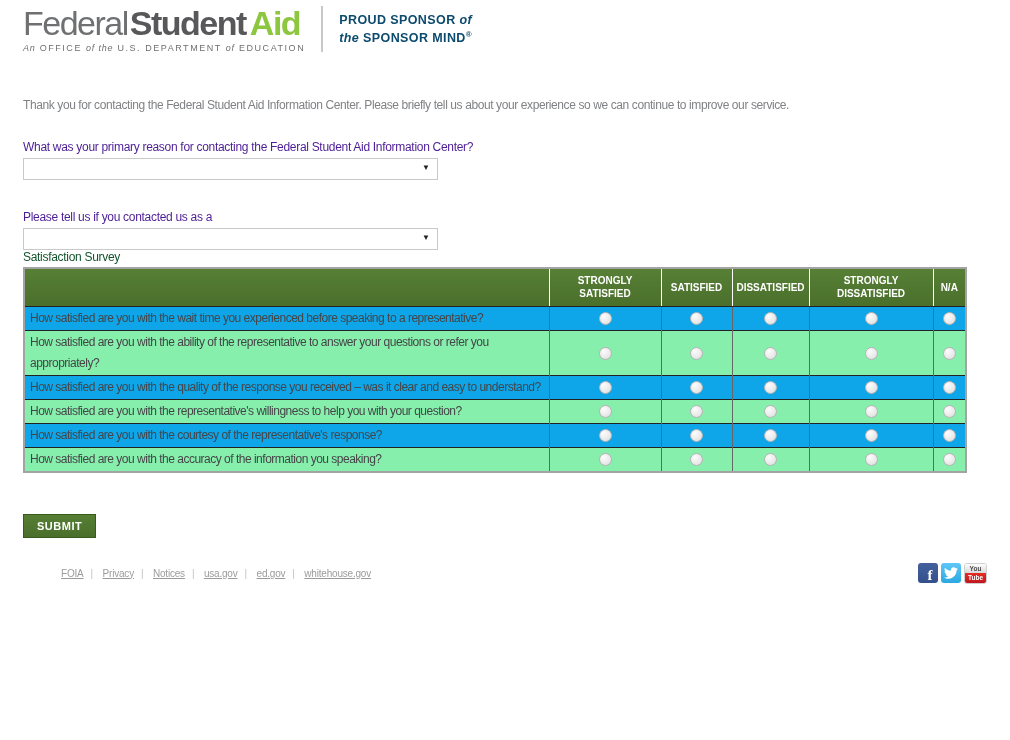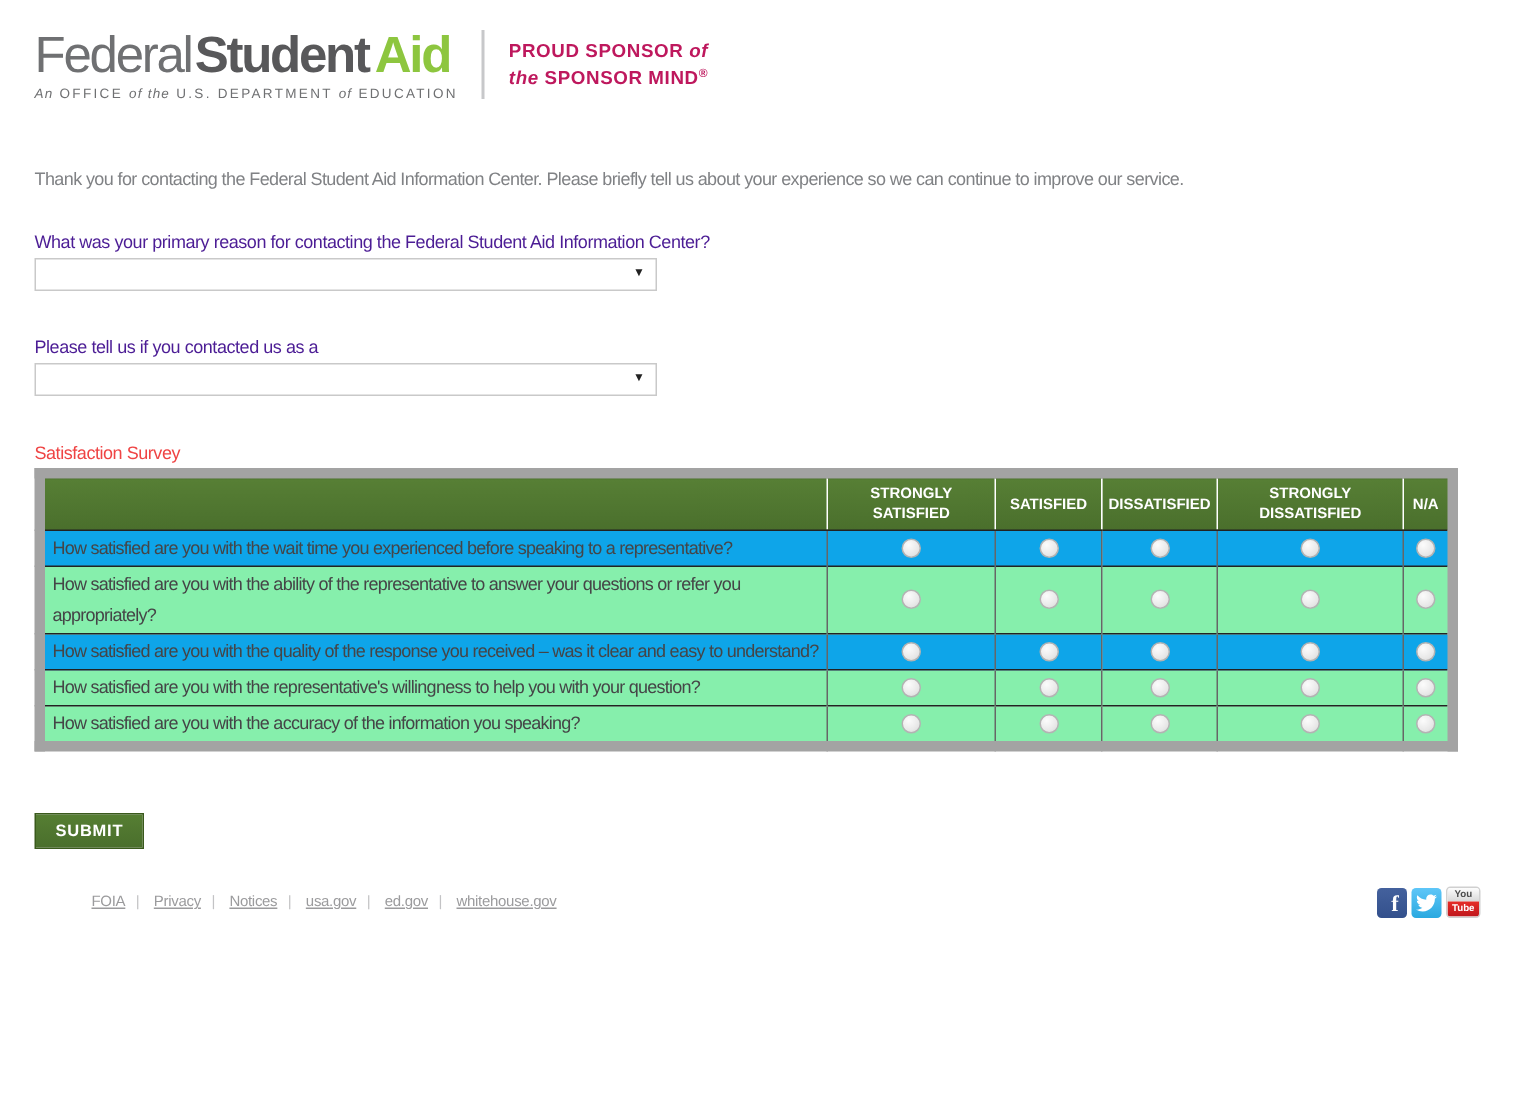--- a/index.html
+++ b/index.html
@@ -2,33 +2,33 @@
 <html><head>
 <meta charset="utf-8">
 <style>
   * { margin:0; padding:0; box-sizing:border-box; }
   html,body { background:#fff; }
   body {
     width:1010px; height:740px;
     font-family:"Liberation Sans", sans-serif;
     color:#808285; overflow:hidden;
   }
-  .page { padding:14px 0 0 23px; position:relative; width:1010px; height:740px; }
+  .page { padding:0 0 0 23px; position:relative; width:1010px; height:740px; }
 
   
   .masthead { display:flex; align-items:center; height:58px; }
   .logoblock { line-height:1; }
   .logoline { font-size:34px; letter-spacing:-1.5px; white-space:nowrap; }
   .logo-federal { color:#6f7072; font-weight:400; }
   .logo-student { color:#58585a; font-weight:700; margin-left:2px; }
   .logo-aid { color:#8dc63f; font-weight:700; margin-left:4px; }
   .logo-sub { font-size:9px; letter-spacing:1.55px; color:#6f7072; margin-top:4px; white-space:nowrap; }
   .logo-sub i { letter-spacing:0.8px; }
   .vdivider { width:2px; height:46px; background:#c7c8ca; margin:0 16px 0 16px; }
-  .tagline { color:#be185d; font-weight:700; font-size:12.5px; letter-spacing:0.4px; line-height:1.45; white-space:nowrap; }
+  .tagline { color:#0c4a6e; font-weight:700; font-size:12.5px; letter-spacing:0.4px; line-height:1.45; white-space:nowrap; }
   .tagline i { font-weight:700; }
   .reg { font-size:8px; vertical-align:super; }
 
   
   .intro { margin-top:40px; font-size:12px; letter-spacing:-0.4px; color:#808285; }
   .qlabel { font-size:12px; letter-spacing:-0.3px; color:#4c1d95; }
   .q1 { margin-top:28px; }
   .q2 { margin-top:30px; }
   .selwrap { position:relative; width:415px; margin-top:4px; }
   .selwrap select {
@@ -36,22 +36,22 @@
     width:415px; height:22px; border:1px solid #c9c9c9; background:#fff;
     font-family:"Liberation Sans",sans-serif; font-size:12px; color:#58585a;
     padding:0 24px 0 6px; border-radius:0;
   }
   .selwrap .arrow {
     position:absolute; right:8px; top:6px; font-size:8px; color:#222;
     pointer-events:none; line-height:1;
   }
 
   
-  .survey-title { margin-top:31px; font-size:12px; letter-spacing:-0.3px; color:#ef4444; }
-  table.survey { border-collapse:collapse; margin-top:3px; width:942px; table-layout:fixed; border:7px solid #a3a3a3; }
+  .survey-title { font-size:12px; letter-spacing:-0.3px; color:#14532d; }
+  table.survey { border-collapse:collapse; margin-top:3px; width:942px; table-layout:fixed; border:2px solid #a3a3a3; }
   table.survey col.c-q  { width:525px; }
   table.survey col.c-ss { width:112px; }
   table.survey col.c-s  { width:71px; }
   table.survey col.c-d  { width:77px; }
   table.survey col.c-sd { width:124px; }
   table.survey col.c-na { width:33px; }
   table.survey thead th {
     background:linear-gradient(#577f35, #4a6f2c);
     color:#fff; font-size:10px; font-weight:700; text-align:center;
     height:38px; border-left:1px solid #fff; border-bottom:1px solid #222;
@@ -200,20 +200,28 @@
         <td><input type="radio" name="row2" style=""></td>
       </tr>
       <tr class="even">
         <td class="q">How satisfied are you with the representative's willingness to help you with your question?</td>
         <td><input type="radio" name="row3" style=""></td>
         <td><input type="radio" name="row3" style=""></td>
         <td><input type="radio" name="row3" style=""></td>
         <td><input type="radio" name="row3" style=""></td>
         <td><input type="radio" name="row3" style=""></td>
       </tr>
+      <tr class="odd">
+        <td class="q">How satisfied are you with the courtesy of the representative's response?</td>
+        <td><input type="radio" name="row4" style=""></td>
+        <td><input type="radio" name="row4" style=""></td>
+        <td><input type="radio" name="row4" style=""></td>
+        <td><input type="radio" name="row4" style=""></td>
+        <td><input type="radio" name="row4" style=""></td>
+      </tr>
       <tr class="even">
         <td class="q">How satisfied are you with the accuracy of the information you speaking?</td>
         <td><input type="radio" name="row5" style=""></td>
         <td><input type="radio" name="row5" style=""></td>
         <td><input type="radio" name="row5" style=""></td>
         <td><input type="radio" name="row5" style=""></td>
         <td><input type="radio" name="row5" style=""></td>
       </tr>
     </tbody>
   </table>

